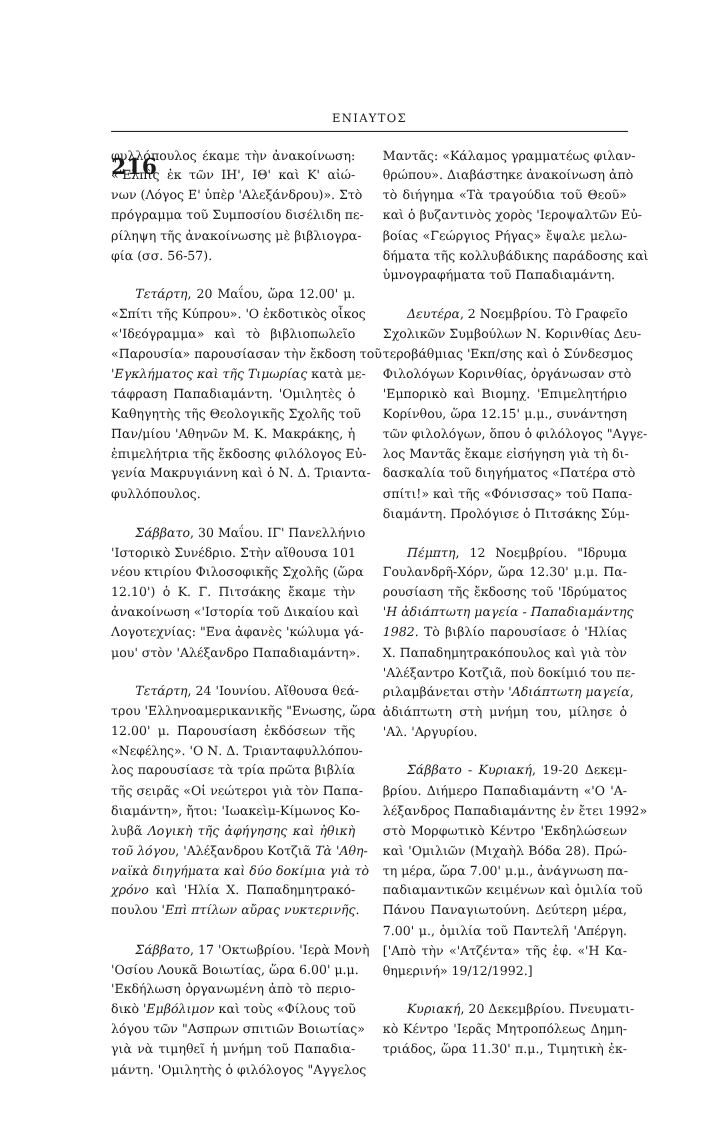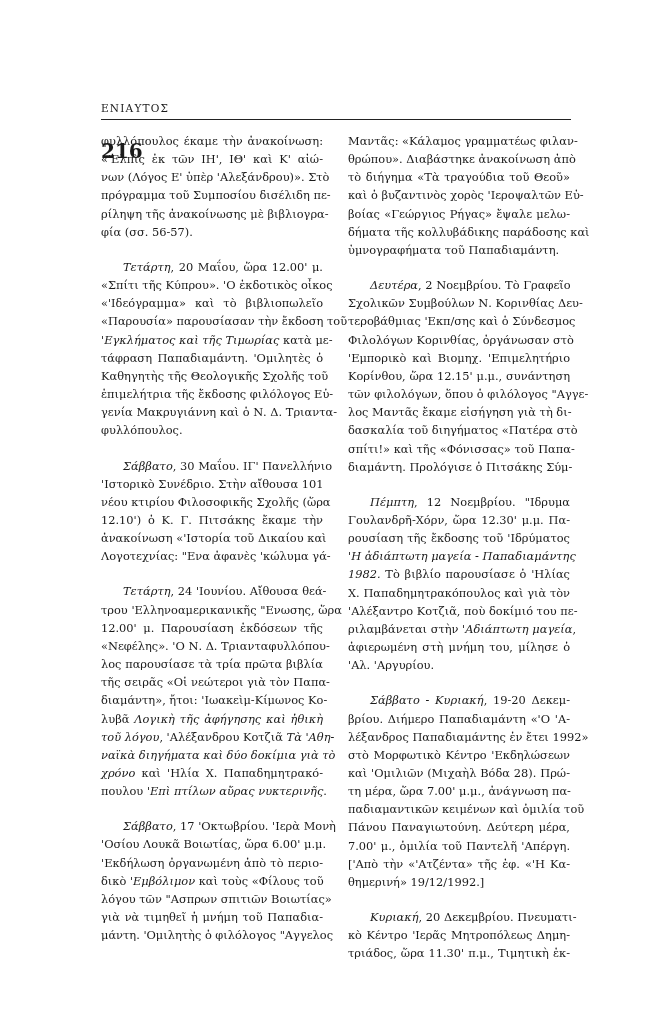--- a/index.html
+++ b/index.html
@@ -7,21 +7,21 @@
     width: 647px; height: 1024px; background: #ffffff; position: relative; overflow: hidden;
     font-family: "DejaVu Serif", "Liberation Serif", serif; color: #1a1a1a;
   }
   .header {
     position: absolute; left: 101px; top: 100px; width: 470px; height: 20px;
   }
   .page-num {
     position: absolute; left: 0; top: 0; font-size: 20px; font-weight: bold; margin-top: 39px;
   }
   .running-title {
-    position: absolute; left: 0; right: 0; top: 2px; text-align: left;
+    position: absolute; left: 0; right: 0; top: 2px; text-align: center;
     font-size: 10.5px; letter-spacing: 1.2px;
   }
   .rule {
     position: absolute; left: 101px; top: 119px; width: 470px; height: 1px; background: #222;
   }
   .col {
     position: absolute; top: 132px; width: 222px;
     font-size: 11.4px; line-height: 18.15px; text-align: justify;
   }
   .col.left { left: 101px; }
@@ -54,32 +54,34 @@
   </div>
 
   <div class="para cont">
     <span class="line ind"><span class="it">Τετάρτη</span><span>, 20 Μαΐου, ὥρα 12.00' μ.</span></span>
     <span class="line">«Σπίτι τῆς Κύπρου». 'Ο ἐκδοτικὸς οἶκος</span>
     <span class="line">«'Ιδεόγραμμα» καὶ τὸ βιβλιοπωλεῖο</span>
     <span class="line">«Παρουσία» παρουσίασαν τὴν ἔκδοση τοῦ</span>
     <span class="line"><span class="it">'Εγκλήματος καὶ τῆς Τιμωρίας</span><span> κατὰ με-</span></span>
     <span class="line">τάφραση Παπαδιαμάντη. 'Ομιλητὲς ὁ</span>
     <span class="line">Καθηγητὴς τῆς Θεολογικῆς Σχολῆς τοῦ</span>
+    <span class="line">Παν/μίου 'Αθηνῶν Μ. Κ. Μακράκης, ἡ</span>
     <span class="line">ἐπιμελήτρια τῆς ἔκδοσης φιλόλογος Εὐ-</span>
     <span class="line">γενία Μακρυγιάννη καὶ ὁ Ν. Δ. Τριαντα-</span>
     <span class="line last">φυλλόπουλος.</span>
   </div>
 
   <div class="para cont">
     <span class="line ind"><span class="it">Σάββατο</span><span>, 30 Μαΐου. ΙΓ' Πανελλήνιο</span></span>
     <span class="line">'Ιστορικὸ Συνέδριο. Στὴν αἴθουσα 101</span>
     <span class="line">νέου κτιρίου Φιλοσοφικῆς Σχολῆς (ὥρα</span>
     <span class="line">12.10') ὁ Κ. Γ. Πιτσάκης ἔκαμε τὴν</span>
     <span class="line">ἀνακοίνωση «'Ιστορία τοῦ Δικαίου καὶ</span>
     <span class="line">Λογοτεχνίας: "Ενα ἀφανὲς 'κώλυμα γά-</span>
+    <span class="line last">μου' στὸν 'Αλέξανδρο Παπαδιαμάντη».</span>
   </div>
 
   <div class="para cont">
     <span class="line ind"><span class="it">Τετάρτη</span><span>, 24 'Ιουνίου. Αἴθουσα θεά-</span></span>
     <span class="line">τρου 'Ελληνοαμερικανικῆς "Ενωσης, ὥρα</span>
     <span class="line">12.00' μ. Παρουσίαση ἐκδόσεων τῆς</span>
     <span class="line">«Νεφέλης». 'Ο Ν. Δ. Τριανταφυλλόπου-</span>
     <span class="line">λος παρουσίασε τὰ τρία πρῶτα βιβλία</span>
     <span class="line">τῆς σειρᾶς «Οἱ νεώτεροι γιὰ τὸν Παπα-</span>
     <span class="line">διαμάντη», ἤτοι: 'Ιωακεὶμ-Κίμωνος Κο-</span>
@@ -129,21 +131,21 @@
 
   <div class="para cont">
     <span class="line ind"><span class="it">Πέμπτη</span><span>, 12 Νοεμβρίου. "Ιδρυμα</span></span>
     <span class="line">Γουλανδρῆ-Χόρν, ὥρα 12.30' μ.μ. Πα-</span>
     <span class="line">ρουσίαση τῆς ἔκδοσης τοῦ 'Ιδρύματος</span>
     <span class="line it">'Η ἀδιάπτωτη μαγεία - Παπαδιαμάντης</span>
     <span class="line"><span class="it">1982.</span><span> Τὸ βιβλίο παρουσίασε ὁ 'Ηλίας</span></span>
     <span class="line">Χ. Παπαδημητρακόπουλος καὶ γιὰ τὸν</span>
     <span class="line">'Αλέξαντρο Κοτζιᾶ, ποὺ δοκίμιό του πε-</span>
     <span class="line"><span>ριλαμβάνεται στὴν </span><span class="it">'Αδιάπτωτη μαγεία</span><span>,</span></span>
-    <span class="line">ἀφιερωμένη στὴ μνήμη του, μίλησε ὁ</span>
+    <span class="line">ἀδιάπτωτη στὴ μνήμη του, μίλησε ὁ</span>
     <span class="line last">'Αλ. 'Αργυρίου.</span>
   </div>
 
   <div class="para cont">
     <span class="line ind"><span class="it">Σάββατο - Κυριακή</span><span>, 19-20 Δεκεμ-</span></span>
     <span class="line">βρίου. Διήμερο Παπαδιαμάντη «'Ο 'Α-</span>
     <span class="line">λέξανδρος Παπαδιαμάντης ἐν ἔτει 1992»</span>
     <span class="line">στὸ Μορφωτικὸ Κέντρο 'Εκδηλώσεων</span>
     <span class="line">καὶ 'Ομιλιῶν (Μιχαὴλ Βόδα 28). Πρώ-</span>
     <span class="line">τη μέρα, ὥρα 7.00' μ.μ., ἀνάγνωση πα-</span>

